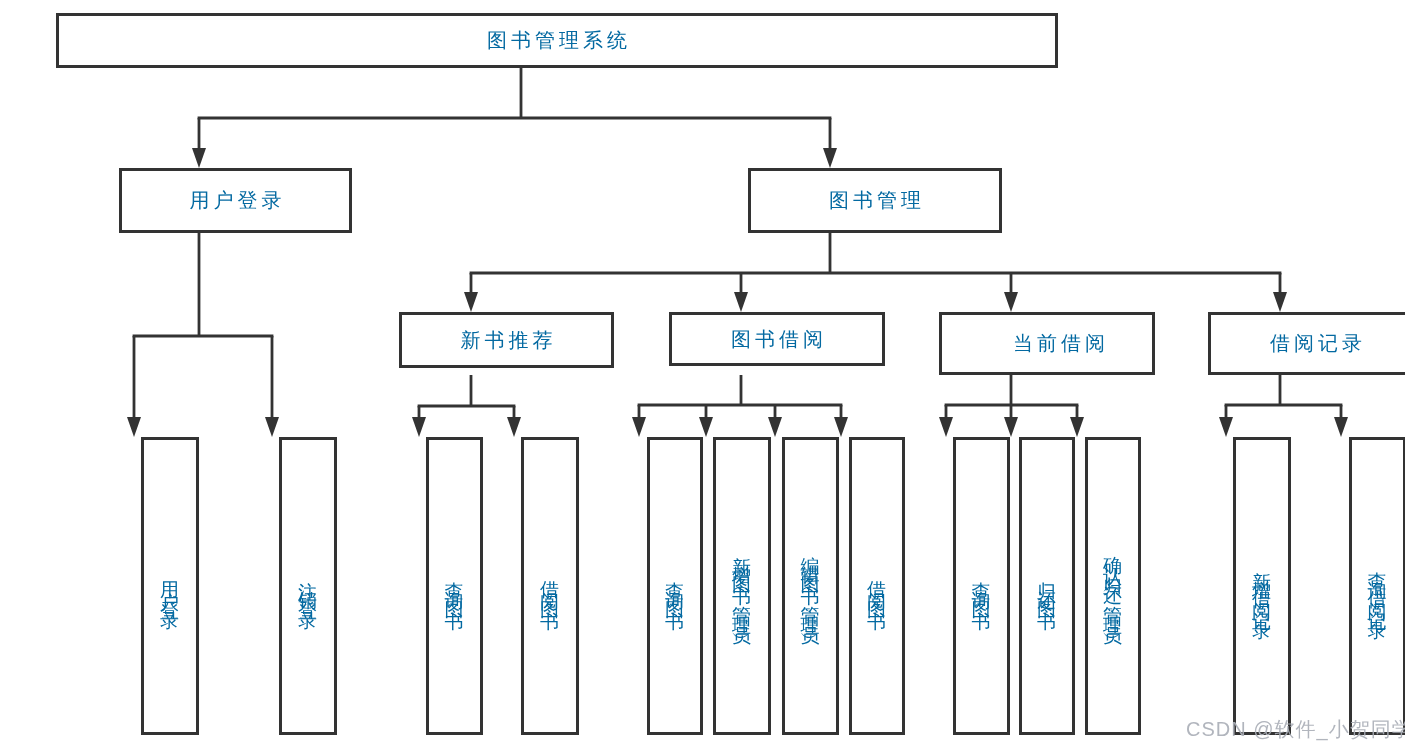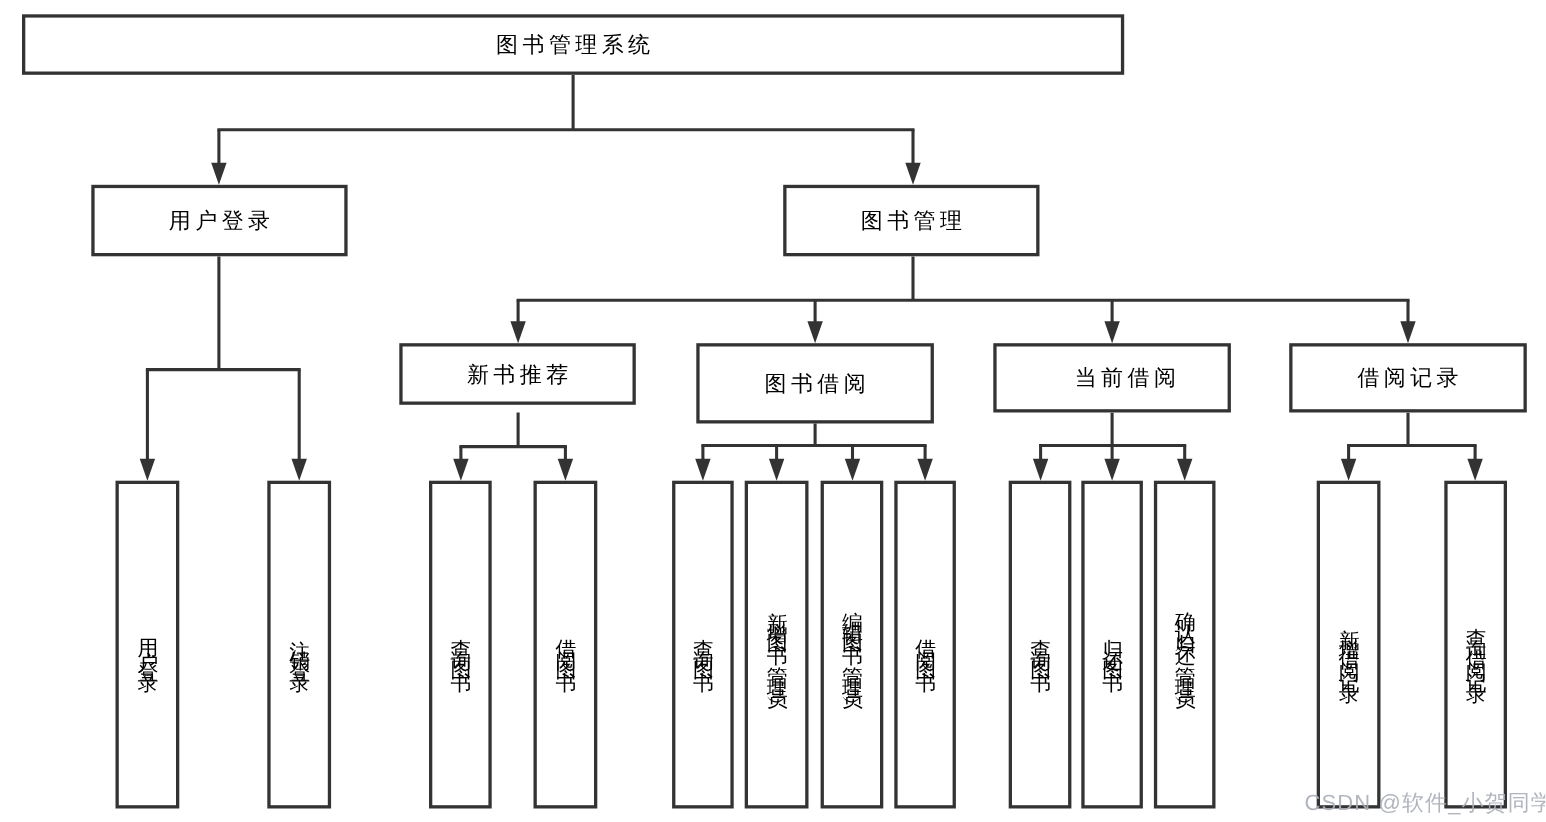--- a/index.html
+++ b/index.html
@@ -15,25 +15,26 @@
   .wires line { stroke: #333333; stroke-width: 2.8; }
   .wires polygon { fill: #333333; }
   .box {
     position: absolute;
     background: #ffffff;
     border: 3px solid #333333;
     box-sizing: border-box;
     display: flex;
     align-items: center;
     justify-content: center;
-    color: #000000;
+    color: #0369a1;
     font-size: 20px;
     letter-spacing: 4px;
     text-indent: 4px;
     white-space: nowrap;
+    margin-left: 36px;
   }
   .vbox {
     writing-mode: vertical-rl;
     text-orientation: mixed;
     font-size: 19px;
     letter-spacing: 10px;
     text-indent: 0;
     line-height: 1;
   }
   .watermark {
@@ -124,24 +125,24 @@
       <line x1="1226" y1="405" x2="1226" y2="421"></line>
       <polygon points="1219,417 1233,417 1226,437"></polygon>
       <line x1="1341" y1="405" x2="1341" y2="421"></line>
       <polygon points="1334,417 1348,417 1341,437"></polygon>
     </g>
   </svg>
 
   <div class="box" style="left:20px; top:13px; width:1002px; height:55px;">图书管理系统</div>
 
   <div class="box" style="left:83px; top:168px; width:233px; height:65px;">用户登录</div>
-  <div class="box" style="left:712px; top:168px; width:233px; height:65px;">图书管理</div>
+  <div class="box" style="left:712px; top:168px; width:254px; height:65px;">图书管理</div>
 
   <div class="box" style="left:363px; top:312px; width:215px; height:56px;">新书推荐</div>
-  <div class="box" style="left:633px; top:312px; width:216px; height:73px;font-family:Liberation Serif, serif;">图书借阅</div>
+  <div class="box" style="left:633px; top:312px; width:216px; height:54px;font-family:Liberation Serif, serif;">图书借阅</div>
   <div class="box" style="left:903px; top:312px; width:216px; height:63px;padding-left:24px;">当前借阅</div>
   <div class="box" style="left:1172px; top:312px; width:216px; height:63px;">借阅记录</div>
 
   <div class="box vbox" style="left:105px; top:437px; width:58px; height:298px;">用户登录</div>
   <div class="box vbox" style="left:243px; top:437px; width:58px; height:298px;">注销登录</div>
 
   <div class="box vbox" style="left:390px; top:437px; width:57px; height:298px;">查询图书</div>
   <div class="box vbox" style="left:485px; top:437px; width:58px; height:298px;">借阅图书</div>
 
   <div class="box vbox" style="left:611px; top:437px; width:56px; height:298px;">查询图书</div>

